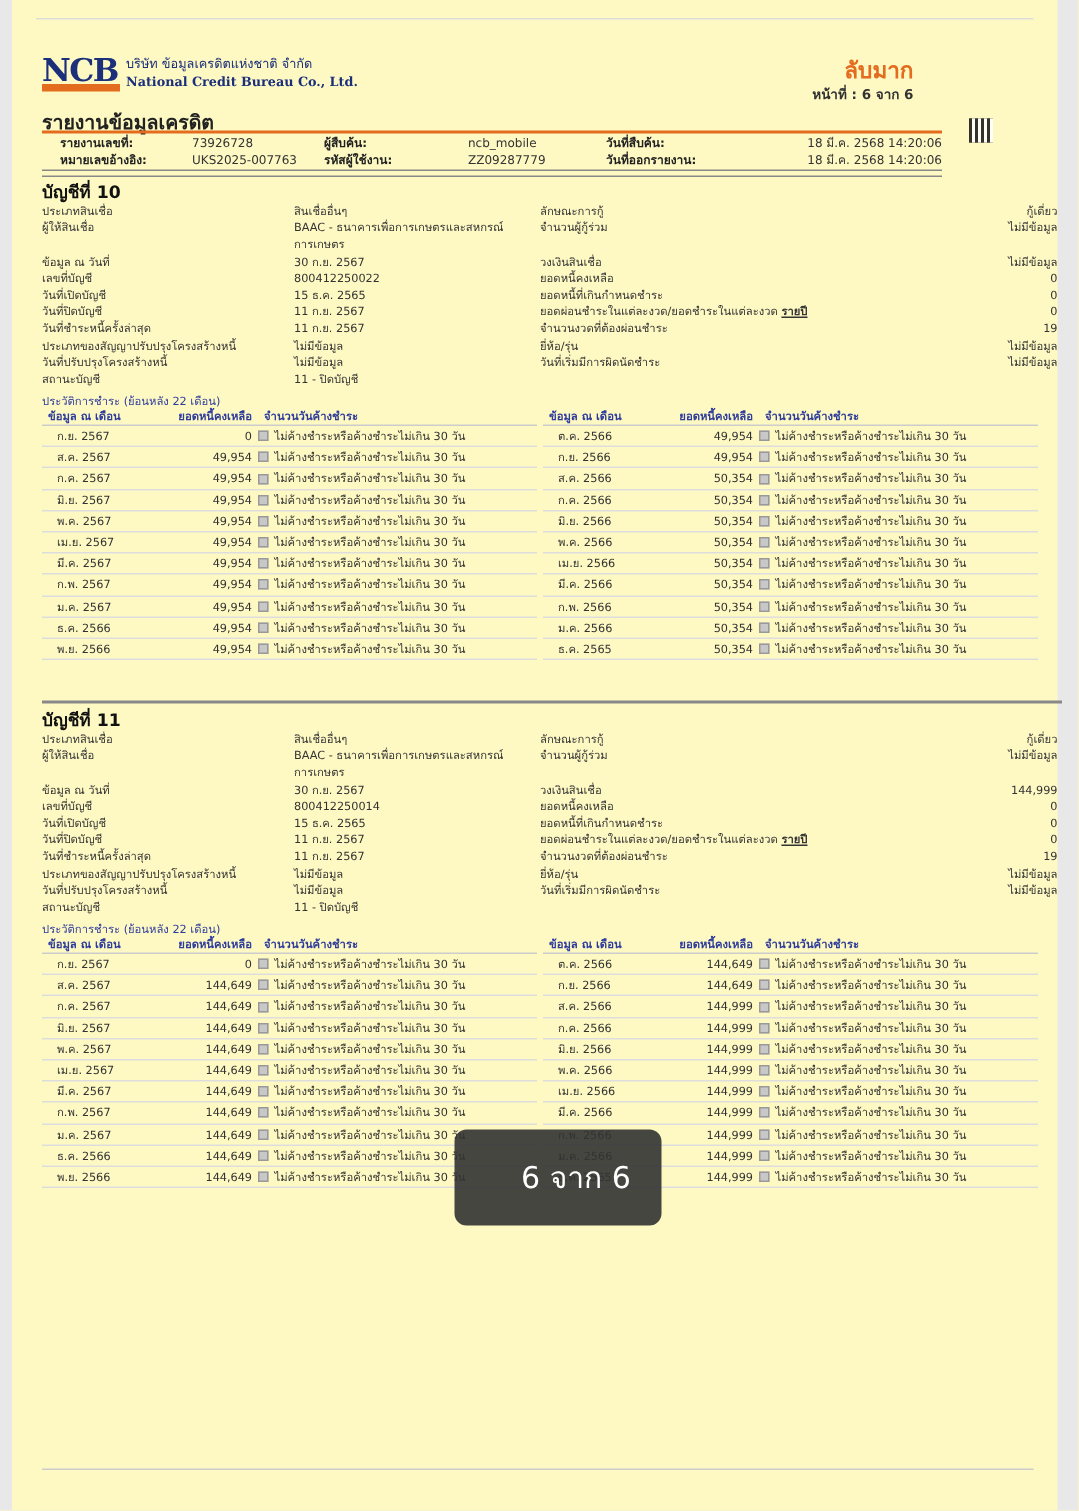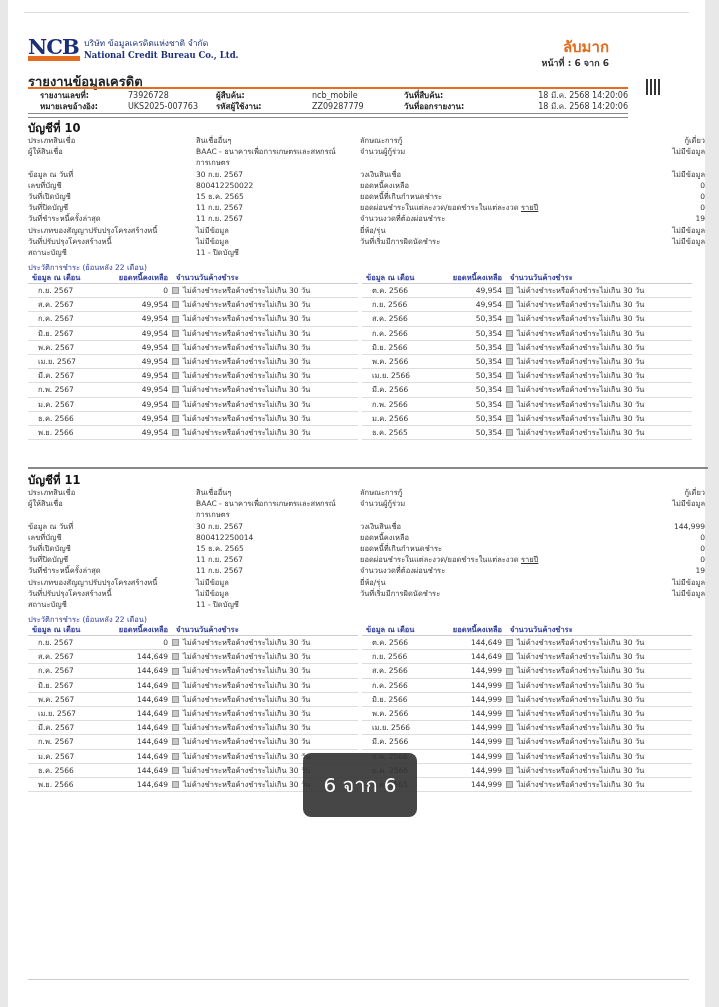--- a/index.html
+++ b/index.html
@@ -4,21 +4,21 @@
 <style>
   html, body { margin:0; padding:0; }
   body {
     width:719px; height:1007px; overflow:hidden; position:relative;
     background:#e8e8e8;
     font-family:"DejaVu Sans", sans-serif;
     color:#333;
   }
   .page {
     position:absolute; left:8px; top:0; width:697px; height:1007px;
-    background:#ffffff;
+    background:#fef9c3;
   }
   .topline { position:absolute; left:16px; right:16px; top:12px; height:1px; background:#ddd; }
   .logo { position:absolute; left:20px; top:37px; display:flex; align-items:flex-start; }
   .ncb-mark { position:relative; width:52px; height:24px; }
   .ncb-text { font-family:"DejaVu Serif", serif; font-weight:bold; font-size:21px; color:#1b2f7a; line-height:20px; letter-spacing:-1px; }
   .ncb-strip { position:absolute; left:0; top:19px; width:52px; height:5px; background:#e36c1f; }
   .logo-names { margin-left:4px; font-family:"DejaVu Serif", serif; font-size:8.5px; color:#1b2f7a; line-height:12px; }
   .logo-names .en { font-weight:bold;text-align:right; }
   .secret { position:absolute; right:96px; top:35px; font-size:15px; font-weight:bold; color:#e36c1f; }
   .pageno { position:absolute; right:96px; top:56px; font-size:9px; font-weight:bold; color:#333; }
@@ -40,39 +40,39 @@
   .double-rule { position:absolute; left:20px; width:600px; height:3px; border-top:1px solid #888; border-bottom:1px solid #888; }
   .section { position:absolute; left:20px; width:680px; }
   .section-rule { height:2px; background:#888; }
   .acc-title { text-align:left; font-size:11.5px; font-weight:bold; color:#111; margin-top:2px; height:16px; }
   .info { font-size:7.5px; position:relative; }
   .info-row { display:flex; height:11.2px; line-height:11.2px; }
   .info .k1 { width:168px; }
   .info .v1 { width:164px; }
   .info .k2 { width:270px; }
   .info .v2 { width:75px; text-align:right; }
-  .info .ul { text-decoration:underline; font-weight:normal; }
+  .info .ul { text-decoration:underline; font-weight:bold; }
   .hist-title { font-size:7.5px; font-weight:normal; color:#2e3c9c; margin-top:3px; height:11px; }
   .hist-wrap { display:flex; gap:4px; font-size:7.5px; }
   .hist { width:330px; }
   .hist-head { display:flex; height:11px; line-height:11px; color:#2e3c9c; font-weight:bold; border-bottom:1px solid #ccc; }
   .hist-row { display:flex; height:13.2px; line-height:13.2px; border-bottom:1px solid #ddd; }
   .h-m { width:70px; padding-left:10px; box-sizing:border-box; }
   .h-b { width:74px; text-align:right; padding-right:4px; box-sizing:border-box; }
   .h-s { flex:1; display:flex; align-items:center; }
   .hist-head .h-m { padding-left:4px; }
   .hist-head .h-b { text-align:right; }
   .sq { display:inline-block; width:7px; height:7px; background:#c8c8c8; border:1px solid #999; margin-right:4px; box-sizing:border-box; }
   .footer-rule { position:absolute; left:20px; right:16px; top:979px; height:1px; background:#ccc; }
   .footer { position:absolute; left:20px; top:983px; font-size:7.5px; color:#333; }
   .footer a { color:#2e3c9c; text-decoration:none; }
   .page-toast {
     position:absolute; left:303px; top:753px; width:114px; height:64px;
     background:rgba(50,50,50,0.9); border-radius:8px;
-    color:#fff; font-size:20px; display:flex; align-items:center; justify-content:center;
+    color:#fff; font-size:20px; display:flex; align-items:center; justify-content:center;padding-left:24px;
   }
 </style>
 </head>
 <body>
 
 <div class="page">
   <div class="topline"></div>
 
   <div class="logo">
     <div class="ncb-mark">

